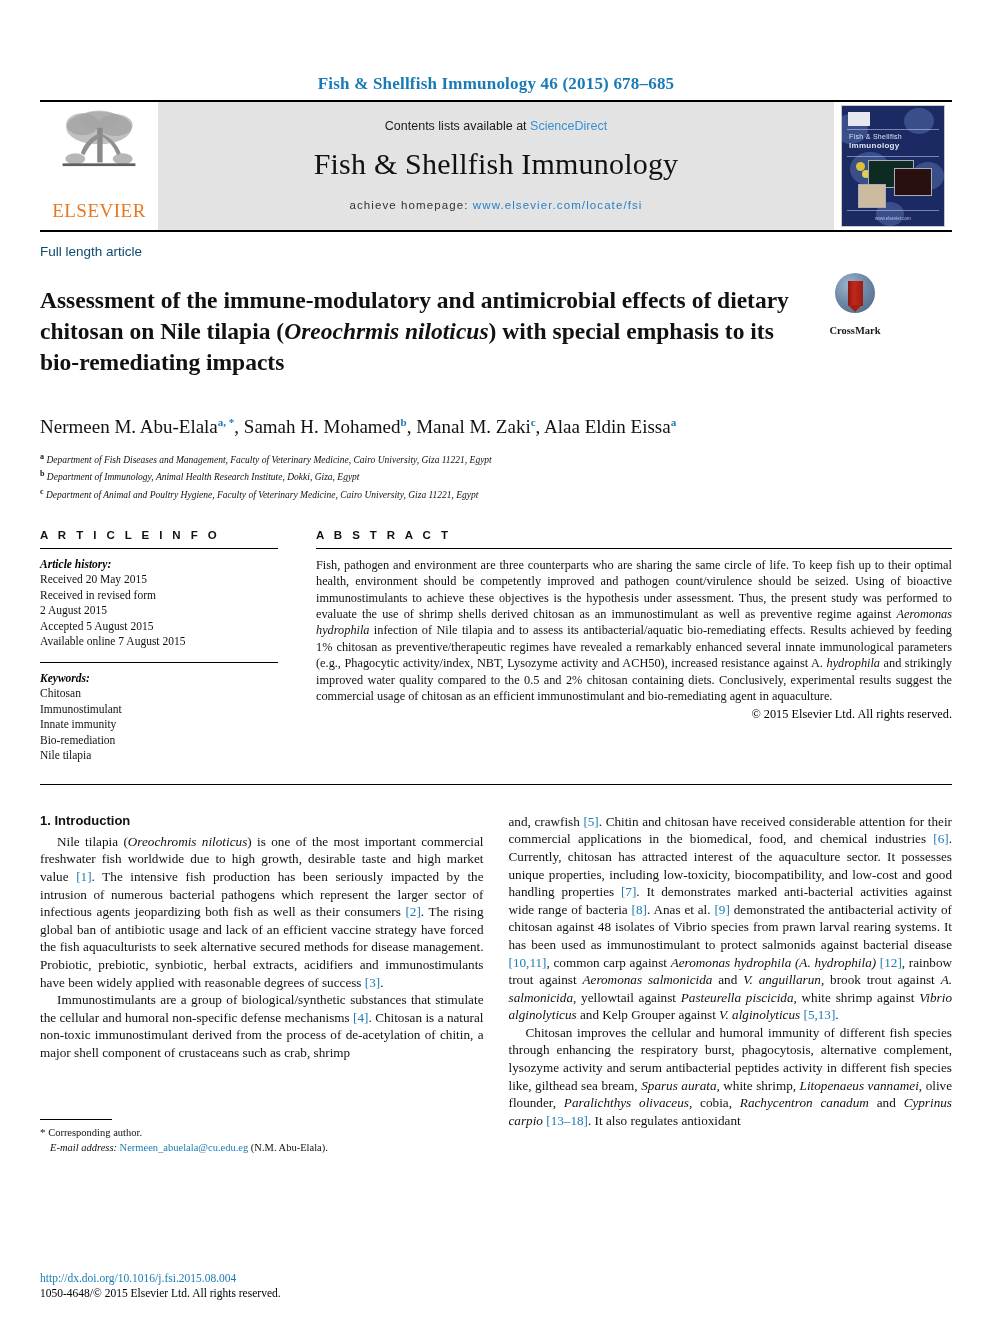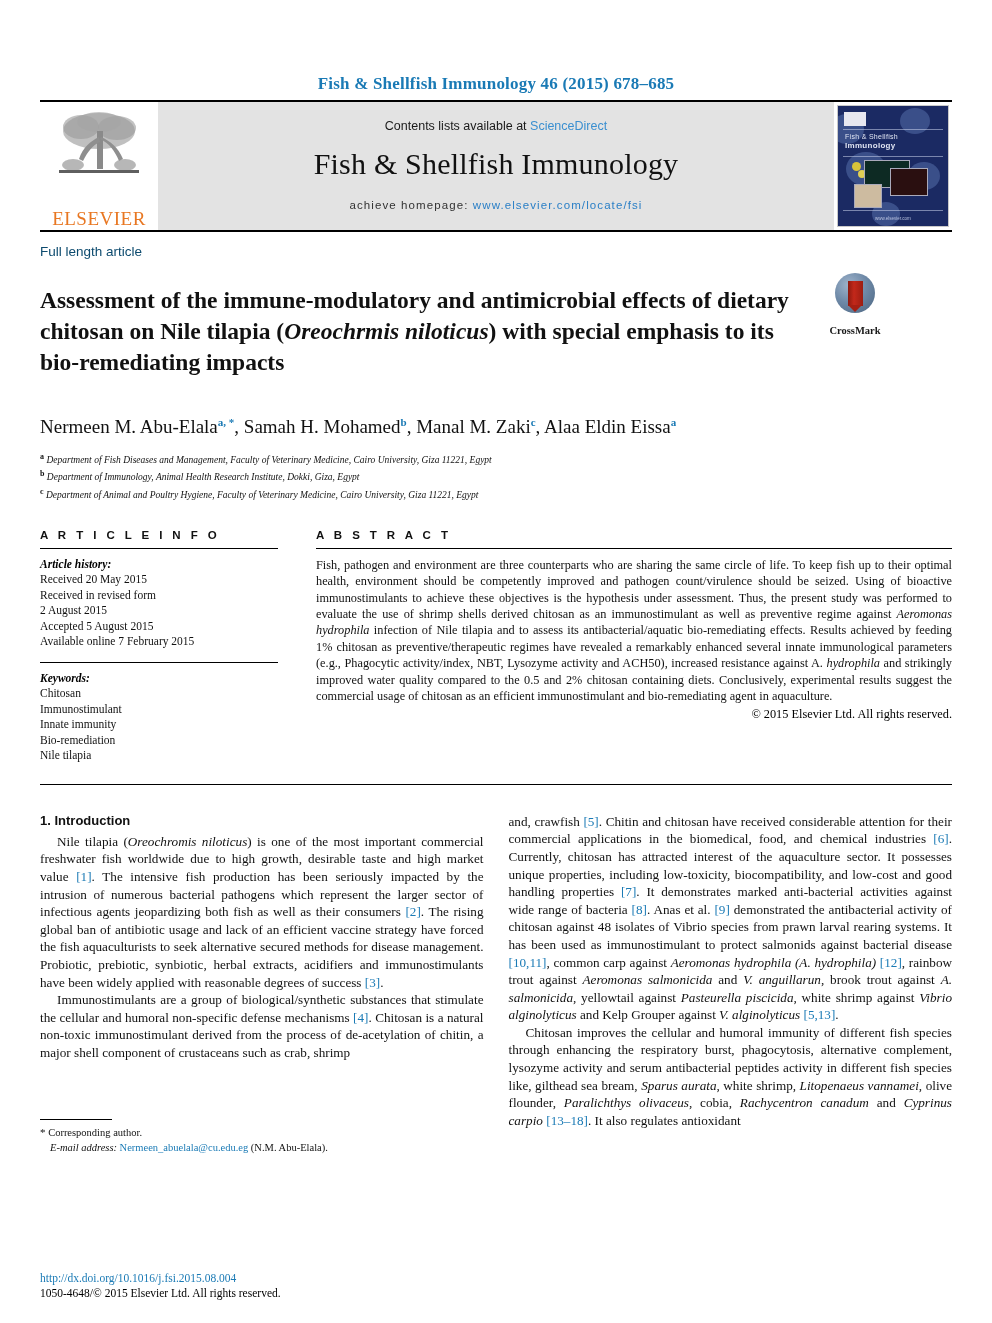--- a/index.html
+++ b/index.html
@@ -45,21 +45,21 @@
     display: flex;
     align-items: stretch;
   }
   .elsevier-logo {
     width: 118px;
     flex: 0 0 118px;
     display: flex;
     flex-direction: column;
     align-items: center;
     justify-content: center;
-    padding: 4px 0 2px;
+    padding: 4px 0 10px;
     box-sizing: border-box;
     gap: 26px;
   }
   .tree-svg { display:block; }
   .elsevier-word {
     color: #E87722;
     font-family: "Liberation Serif", serif;
     font-size: 19px;
     letter-spacing: .5px;
     line-height: 1;
@@ -99,21 +99,21 @@
   }
   .homepage-line .url { color: #2a7fc6; }
   .cover-thumb {
     width: 118px;
     flex: 0 0 118px;
     display: flex;
     align-items: center;
     justify-content: center;
   }
   .cover-box {
-    width: 112px;
+    width: 104px;
     height: 122px;
     background: #1b2a63;
     position: relative;
     overflow: hidden;
     border: 1px solid #c9c9c9;
     box-sizing: border-box;
   }
   .cover-blob { position: absolute; border-radius: 50%; background: rgba(110,140,200,.38); }
   .cover-topbar {
     position: absolute; top: 6px; left: 6px; width: 22px; height: 14px;
@@ -409,21 +409,21 @@
   <div class="info-abstract">
 
     <div class="info-col">
       <div class="sec-head">A R T I C L E  I N F O</div>
       <hr class="hr-thin">
       <div class="info-label">Article history:</div>
       <div class="info-line">Received 20 May 2015</div>
       <div class="info-line">Received in revised form</div>
       <div class="info-line">2 August 2015</div>
       <div class="info-line">Accepted 5 August 2015</div>
-      <div class="info-line">Available online 7 February 2015</div>
+      <div class="info-line">Available online 7 August 2015</div>
       <hr class="hr-thin2">
       <div class="info-label">Keywords:</div>
       <div class="info-line">Chitosan</div>
       <div class="info-line">Immunostimulant</div>
       <div class="info-line">Innate immunity</div>
       <div class="info-line">Bio-remediation</div>
       <div class="info-line">Nile tilapia</div>
     </div>
 
     <div class="abstract-col">

